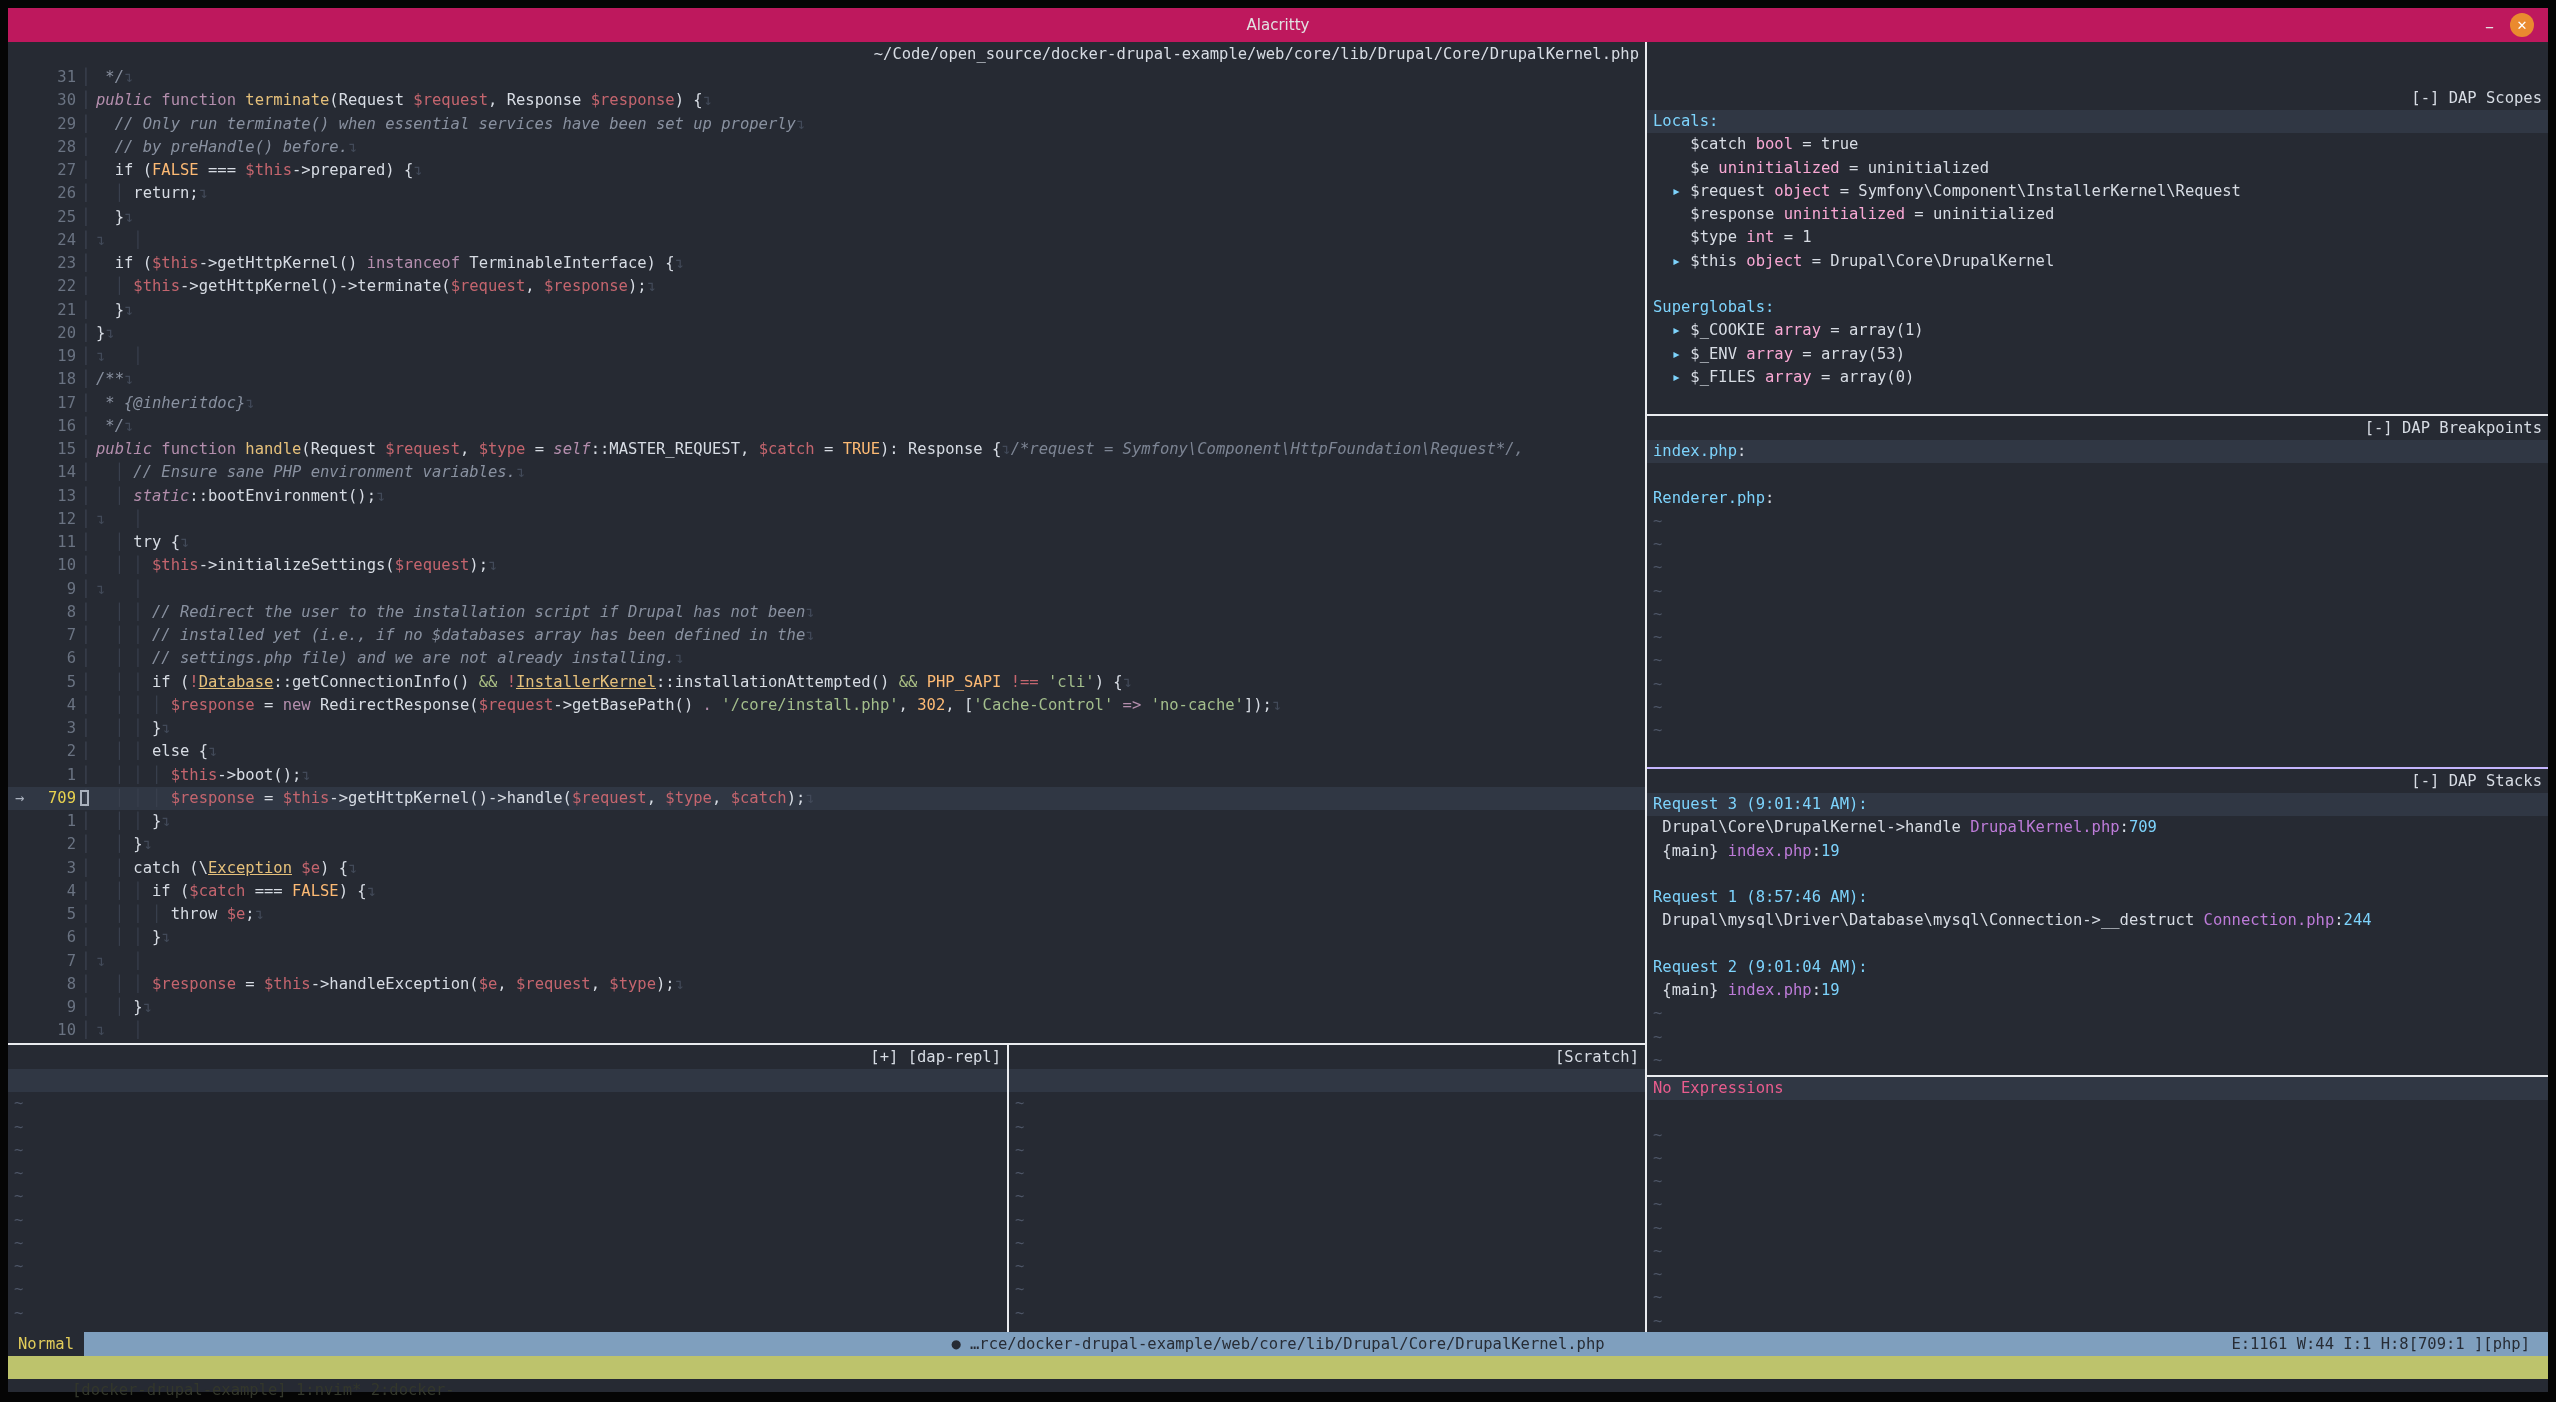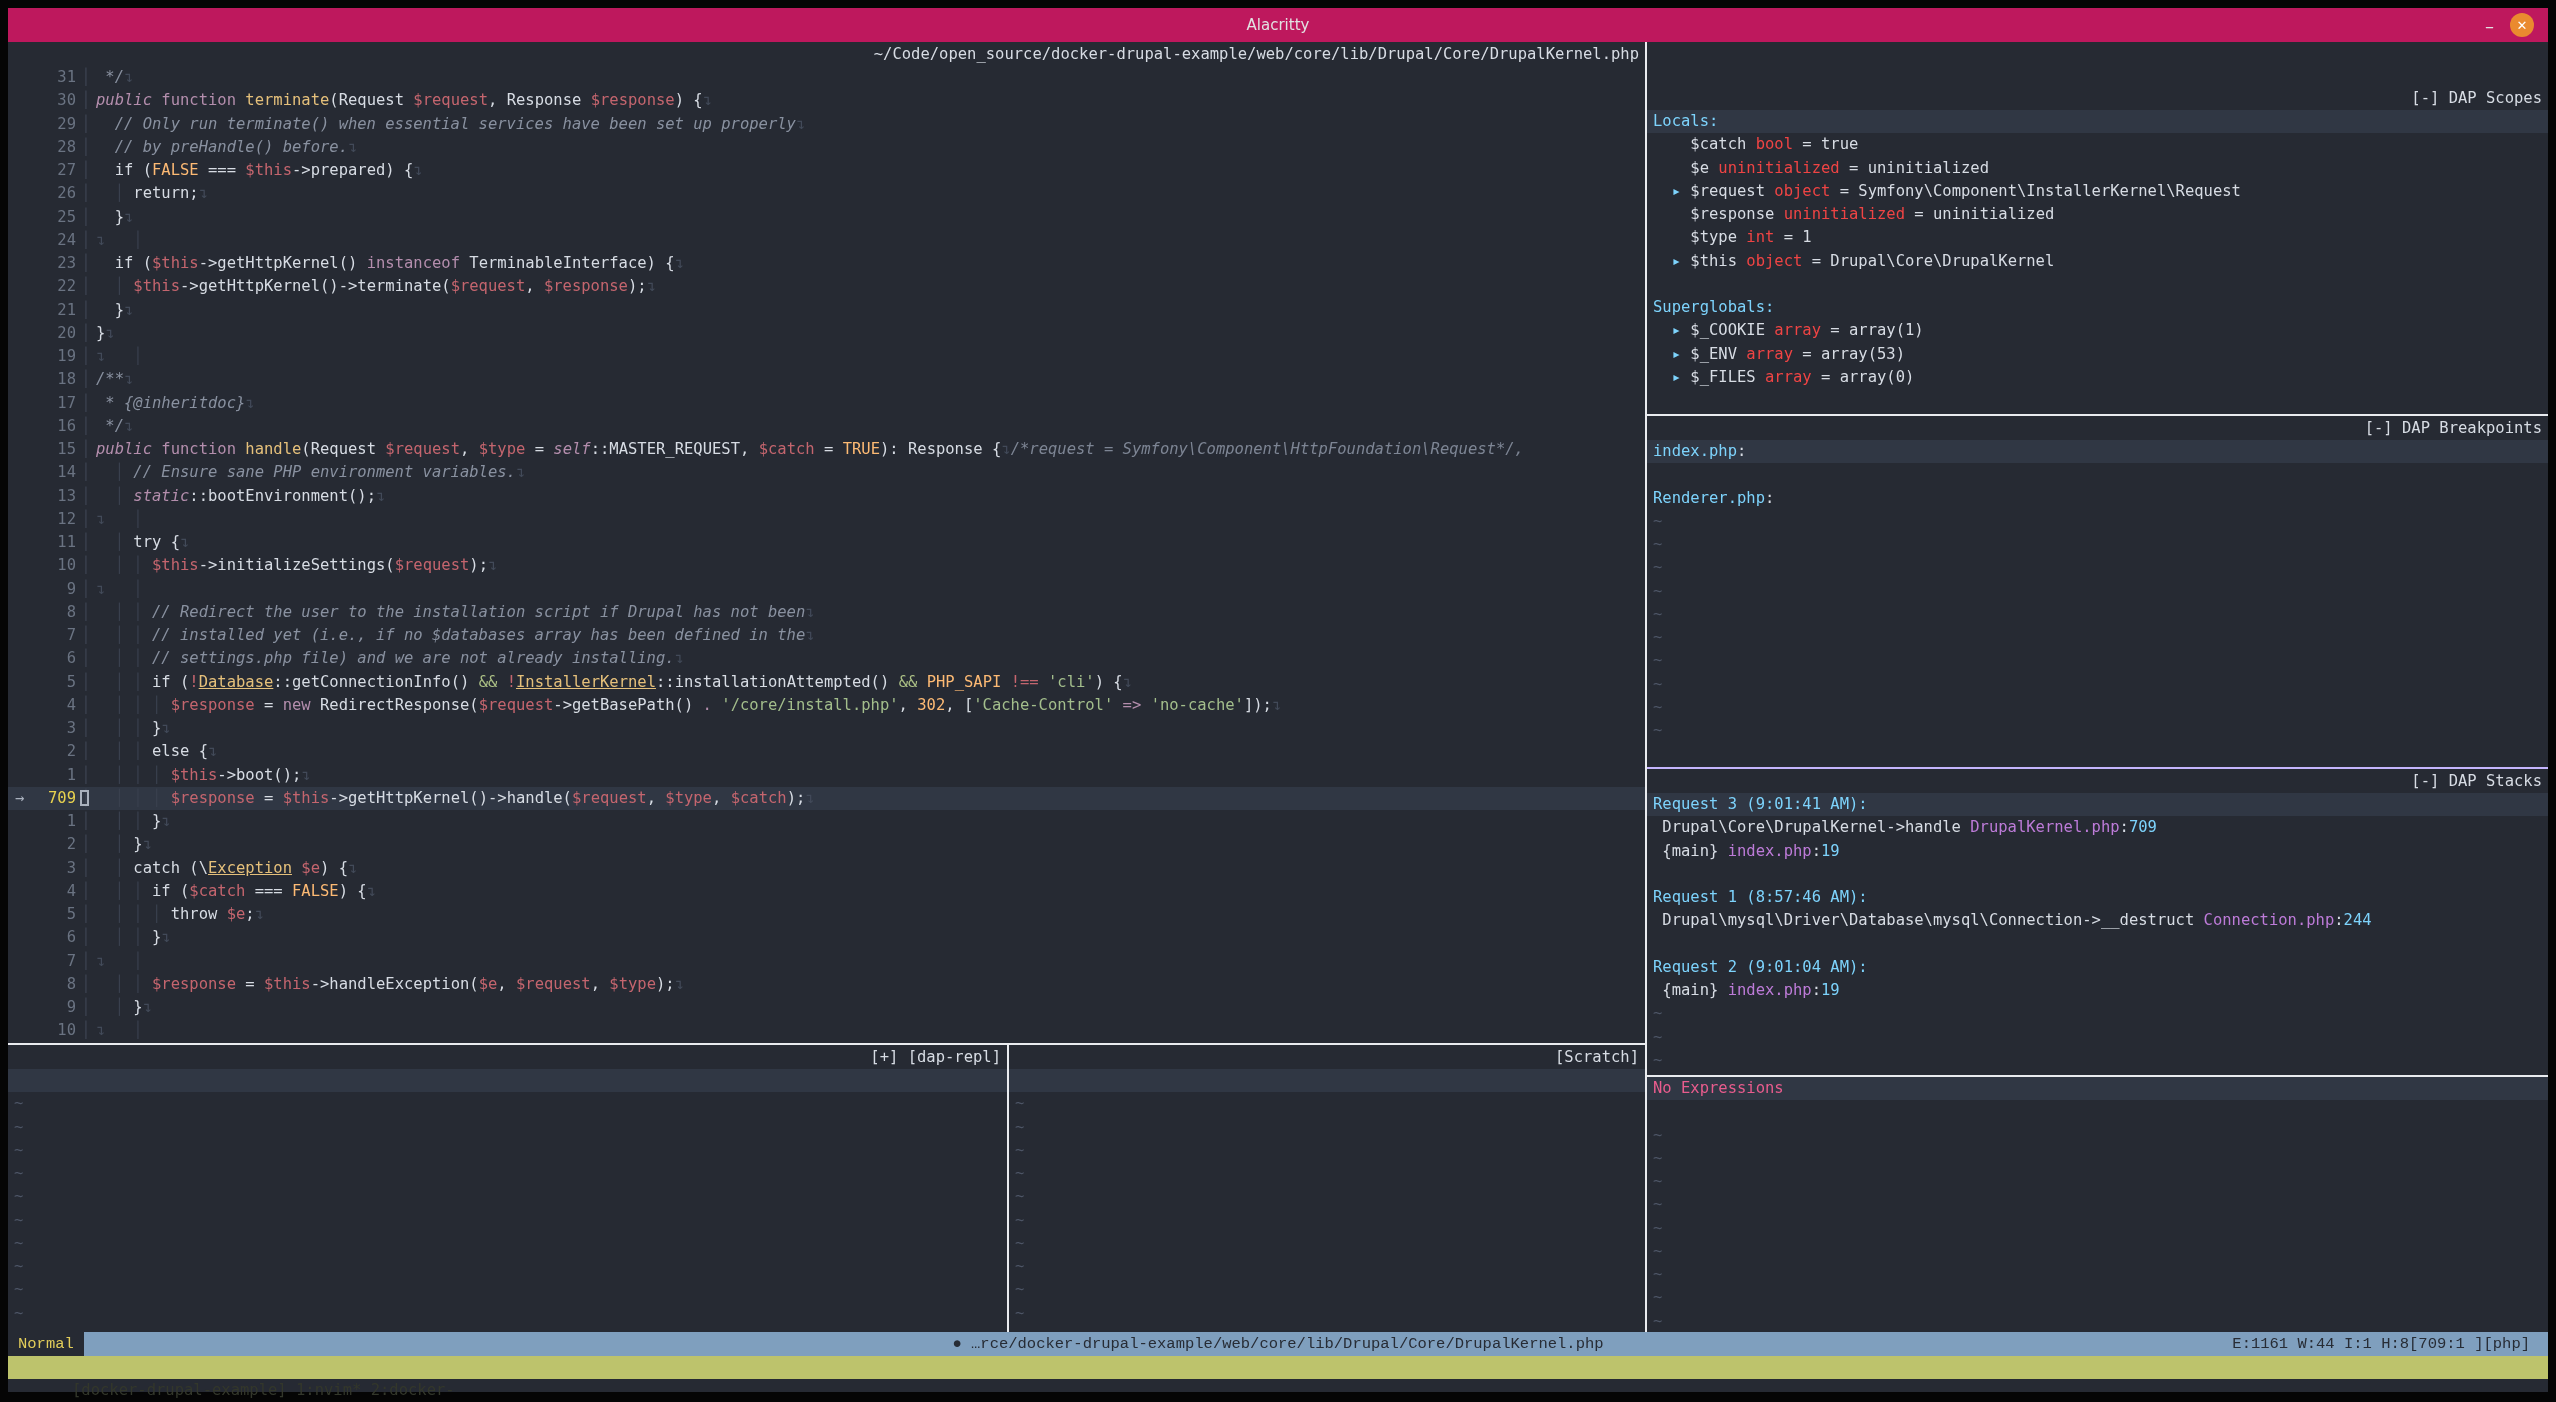--- a/index.html
+++ b/index.html
@@ -49,24 +49,24 @@
   .sec-bp { height:353px; border-bottom:2px solid #c4b5fd; }
   .sec-stacks { height:308px; border-bottom:2px solid #e9ebef; }
 
   .tk-def{color:#d7dce4} .tk-com{color:#8991a0;font-style:italic}
   .tk-kwp{color:#b48ead} .tk-kwpi{color:#b48ead;font-style:italic}
   .tk-fn{color:#e5c07b} .tk-cls{color:#e5c07b;text-decoration:underline}
   .tk-var{color:#c4656e} .tk-const{color:#fdba74} .tk-str{color:#a3be8c}
   .tk-op{color:#c4656e} .tk-grn{color:#a9bd84}
   .tk-virt{color:#7d8594;font-style:italic}
   .tk-eol{color:#424a59} .tk-guide{color:#39404e}
-  .tk-w{color:#d7dce4} .tk-cy{color:#7dd3fc} .tk-ty{color:#ef4444}
+  .tk-w{color:#d7dce4} .tk-cy{color:#7dd3fc} .tk-ty{color:#f9a8d4}
   .tk-file{color:#bd7bd8} .tk-pink{color:#e85c8d}
 
-  .statusline { height:24px; flex:none; background:#7f9fbe; position:relative; display:flex; align-items:flex-start; color:#272c35;font-family:Liberation Mono, monospace; }
+  .statusline { height:24px; flex:none; background:#7f9fbe; position:relative; display:flex; align-items:flex-start; color:#272c35; }
   .mode-seg { background:#262a33; color:#e2cd5a; height:100%; line-height:24px; padding:0 10px; flex:none; }
   .sl-file { position:absolute; left:0; right:0; text-align:center; line-height:24px; }
   .sl-right { margin-left:auto; padding-right:18px; line-height:24px; position:relative; }
 
   .tmuxbar { height:23px; flex:none; background:#bdc36c; color:#33372b; line-height:23px; padding-left:8px; white-space:pre; }
   .tmux-win { margin-left:0; }
 </style>
 </head>
 <body>
 

